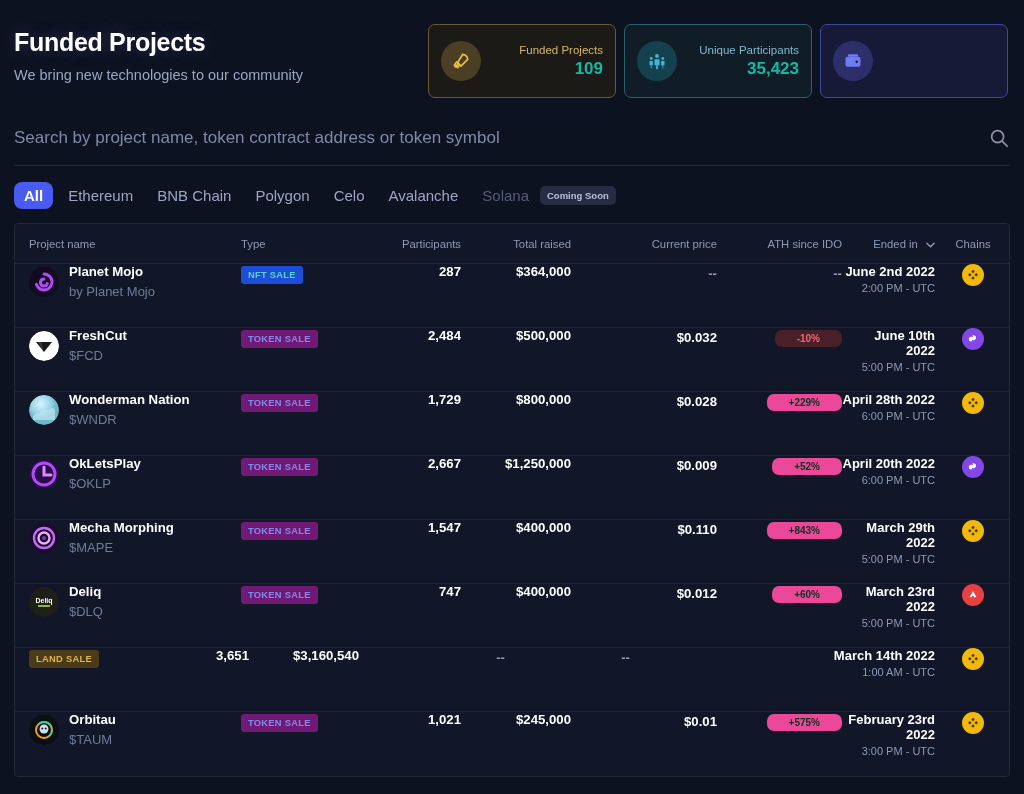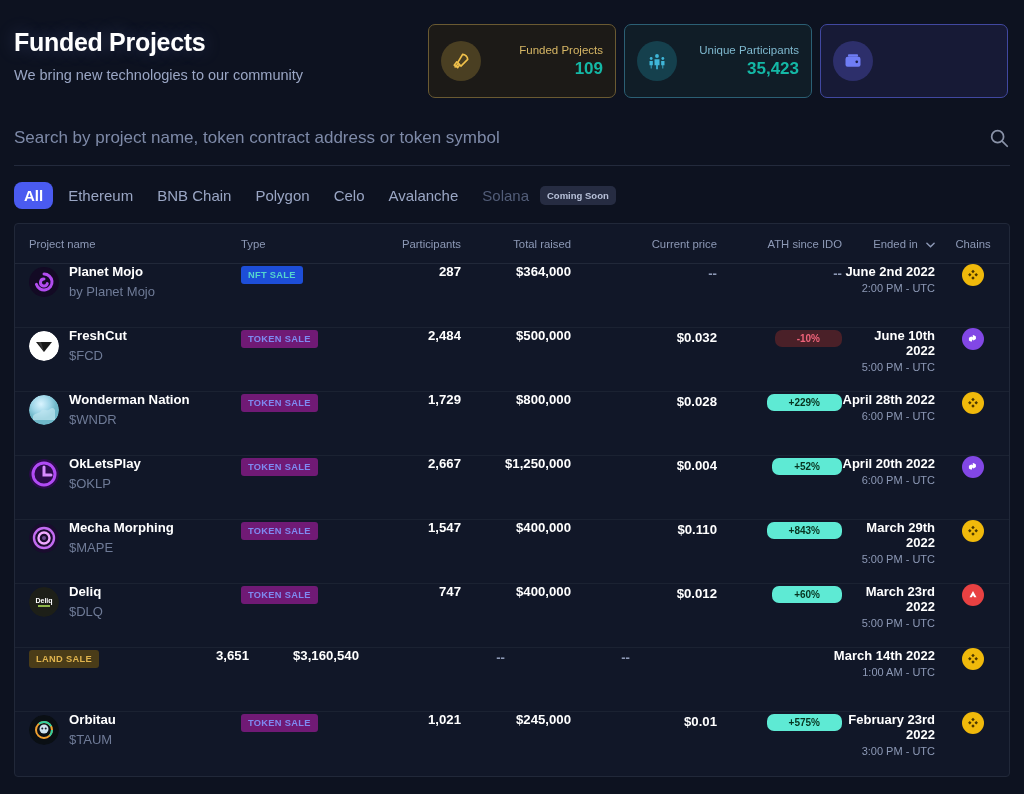--- a/index.html
+++ b/index.html
@@ -82,21 +82,21 @@
            padding: 4px 7px; border-radius: 3px; }
   .badge.nft   { background: #1d4ed8; color: #55d6cd; }
   .badge.token { background: #701a75; color: #7f8bf2; }
   .badge.land  { background: #4a3c18; color: #e0b44e; }
 
   .num { font-size: 13.2px; font-weight: bold; color: #ffffff; }
   .dash { font-size: 13.2px; color: #8d99b6; font-weight: bold; }
 
   .pill { display: inline-block; font-size: 10px; font-weight: bold; padding: 3px 22px;
           border-radius: 7px; }
-  .pill.up   { background: #5eead4; color: #07331f; }
+  .pill.up   { background: #ec4899; color: #07331f; }
   .pill.down { background: #4a2028; color: #f0637a; }
 
   .date  { font-size: 13px; font-weight: bold; color: #ffffff; }
   .time  { font-size: 11px; color: #8d99b6; margin-top: 3px; }
 
   .chain { width: 22px; height: 22px; border-radius: 50%; display: flex;
            align-items: center; justify-content: center; font-size: 11px; font-weight: bold; }
   .chain.bnb { background: #f0b90b; color: #3a2d00; }
   .chain.polygon { background: #8247e5; color: #fff; }
   .chain.avalanche { background: #e84142; color: #fff; }
@@ -311,21 +311,21 @@
               </svg>
             </span>
             <span>
               <span class="pname" style="display:block">OkLetsPlay</span>
               <span class="psub" style="display:block">$OKLP</span>
             </span>
           </div>
           <div class="c-type"><span class="badge token">TOKEN SALE</span></div>
           <div class="c-part num">2,667</div>
           <div class="c-raise num">$1,250,000</div>
-          <div class="c-price"><span class="num">$0.004</span></div>
+          <div class="c-price"><span class="num">$0.009</span></div>
           <div class="c-ath"><span class="pill up">+52%</span></div>
           <div class="c-end">
             <div class="date">April 20th 2022</div>
             <div class="time">6:00 PM - UTC</div>
           </div>
           <div class="c-chain">
             <span class="chain polygon">
               <svg width="14" height="14" viewBox="0 0 24 24" fill="#ffffff">
                 <path d="M9 7.5l4-2.3 4 2.3v4.6l-4 2.3-2.6-1.5v2.6L9 16.9 5 14.6V10l4-2.3 2.6 1.5V6.6z"></path>
               </svg>

